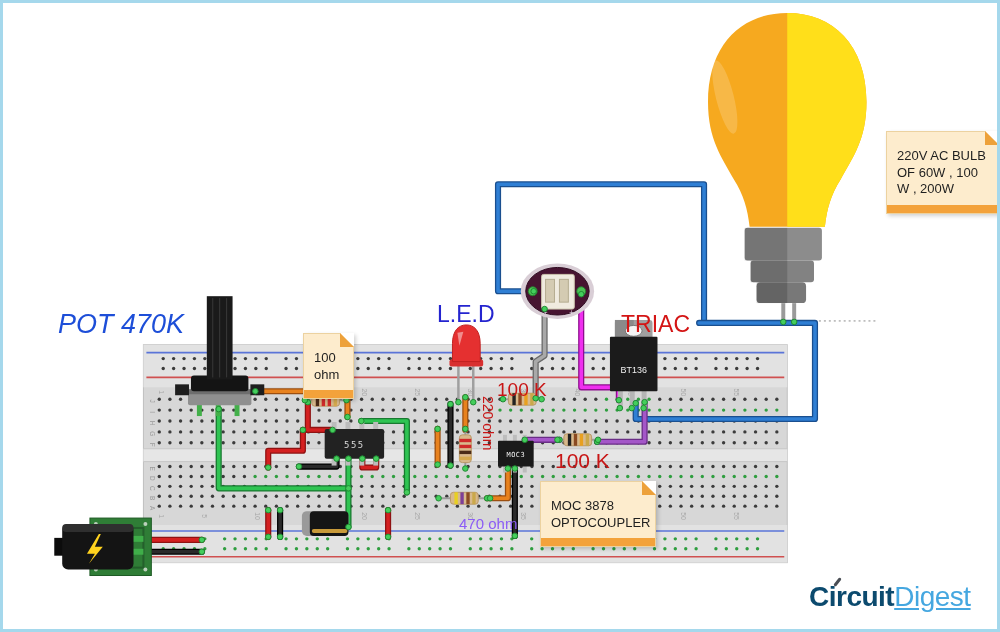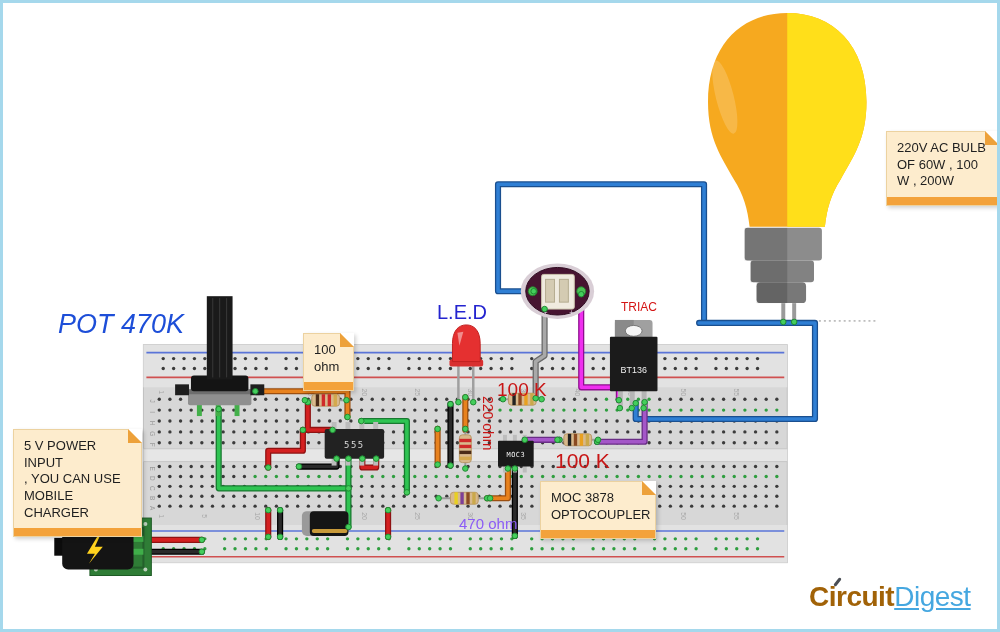--- a/index.html
+++ b/index.html
@@ -1,38 +1,38 @@
 <!DOCTYPE html>
 <html><head>
 <meta charset="utf-8">
 <style>
   html,body{margin:0;padding:0;background:#ffffff;}
   .canvas{position:relative;width:1000px;height:632px;box-sizing:border-box;
     border:3px solid #a5d8ec;background:#ffffff;overflow:hidden;
     font-family:"Liberation Sans",sans-serif;}
   svg.scene{position:absolute;left:0;top:0;width:100%;height:100%;}
   .note{position:absolute;color:#1f1f1f;font:400 13px/1.28 "Liberation Sans",sans-serif;
-    padding:8px 9px 15px 10px;white-space:pre-line;
+    padding:16px 9px 15px 10px;white-space:pre-line;
     background:linear-gradient(to top,#f3a23b 0 8px,#fdeccd 8px 100%);
     border:1px solid #ecd2a0;box-shadow:2px 2px 4px rgba(0,0,0,.18);}
   .note::before{content:"";position:absolute;top:-1px;right:-1px;width:0;height:0;
     border-top:14px solid #ffffff;border-left:14px solid transparent;}
   .note::after{content:"";position:absolute;top:-1px;right:-1px;width:0;height:0;
     border-right:14px solid transparent;border-bottom:14px solid #eda13a;}
   .lbl{position:absolute;white-space:nowrap;}
   .lbl-pot{left:55px;top:306px;font-size:27px;color:#1d4ed8;font-style:italic;}
-  .lbl-led{left:434px;top:298px;font-size:20px;color:#2424cf;}
-  .lbl-triac{left:618px;top:297px;font-size:12px;color:#d41515;text-align:right;}
+  .lbl-led{left:434px;top:298px;font-size:23px;color:#2424cf;}
+  .lbl-triac{left:618px;top:308px;font-size:23px;color:#d41515;text-align:right;}
   .lbl-100k-top{left:494px;top:376px;font-size:19px;color:#c81616;}
   .lbl-100k-mid{left:552px;top:446px;font-size:21px;color:#c81616;}
   .lbl-470{left:456px;top:512px;font-size:15px;color:#8b5cf6;text-align:center;}
   .lbl-220v{left:477px;top:393px;height:84px;font-size:14px;color:#c81616;
     writing-mode:vertical-rl;}
   .logo{position:absolute;left:806px;top:578px;font-size:28px;letter-spacing:-.5px;}
-  .logo-circuit{font-weight:700;color:#a16207;position:relative;}
+  .logo-circuit{font-weight:700;color:#0c4a6e;position:relative;}
   .logo-digest{font-weight:400;color:#45a7e0;text-decoration:underline;}
   .logo-accent{position:absolute;left:27px;top:-4px;width:3px;height:10px;
     background:#4a4e55;border-radius:2px;transform:rotate(38deg);}
 </style>
 </head>
 <body>
 
 <div class="canvas">
 
 <svg class="scene" viewBox="0 0 1000 632">
@@ -1147,23 +1147,20 @@
         <circle cx="633" cy="409" r="2.8" fill="#44ce5c" stroke="#1f8a33" stroke-width="1"></circle>
         <circle cx="645" cy="409" r="2.8" fill="#44ce5c" stroke="#1f8a33" stroke-width="1"></circle>
       </g>
 </svg>
 
   <div class="note" style="left:883px;top:128px;width:92px">220V AC BULB
 OF 60W , 100
 W , 200W</div>
   <div class="note" style="left:300px;top:330px;width:30px">100
 ohm</div>
-  <div class="note" style="left:10px;top:426px;width:108px">5 V POWER INPUT
-, YOU CAN USE
-MOBILE CHARGER</div>
   <div class="note" style="left:537px;top:478px;width:95px">MOC 3878
 OPTOCOUPLER</div>
 
   <div class="lbl lbl-pot">POT 470K</div>
   <div class="lbl lbl-led">L.E.D</div>
   <div class="lbl lbl-triac">TRIAC</div>
   <div class="lbl lbl-100k-top">100 K</div>
   <div class="lbl lbl-100k-mid">100 K</div>
   <div class="lbl lbl-220v">220 ohm</div>
   <div class="lbl lbl-470">470 ohm</div>

